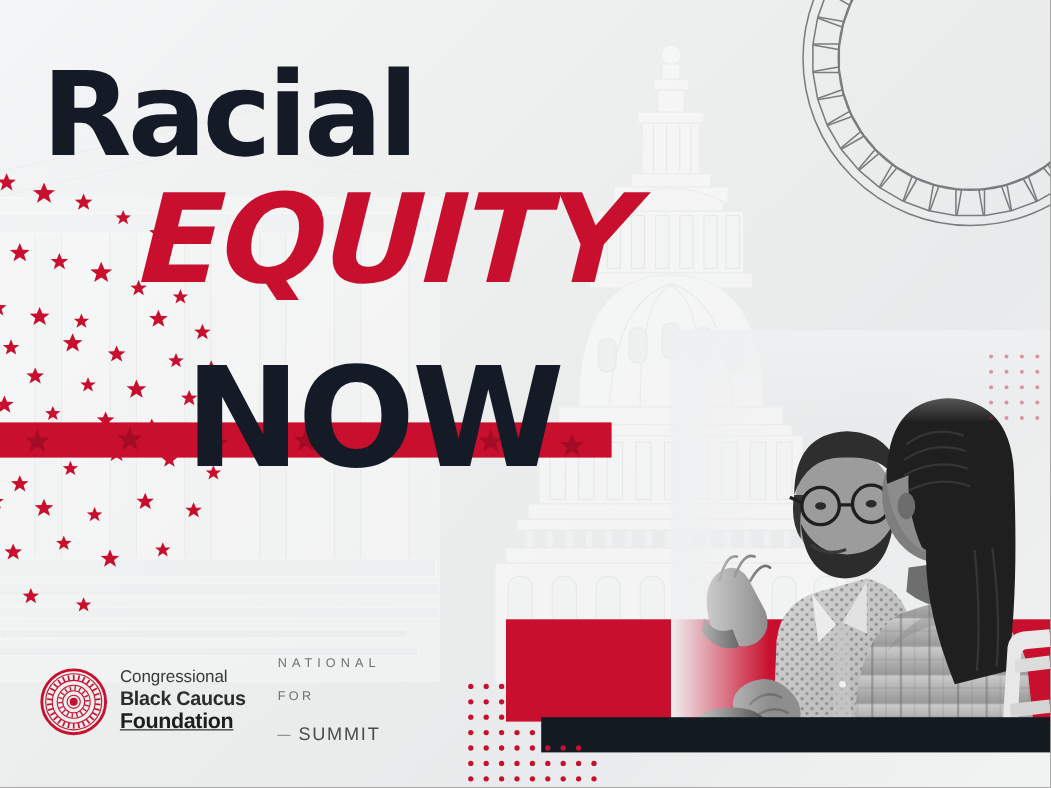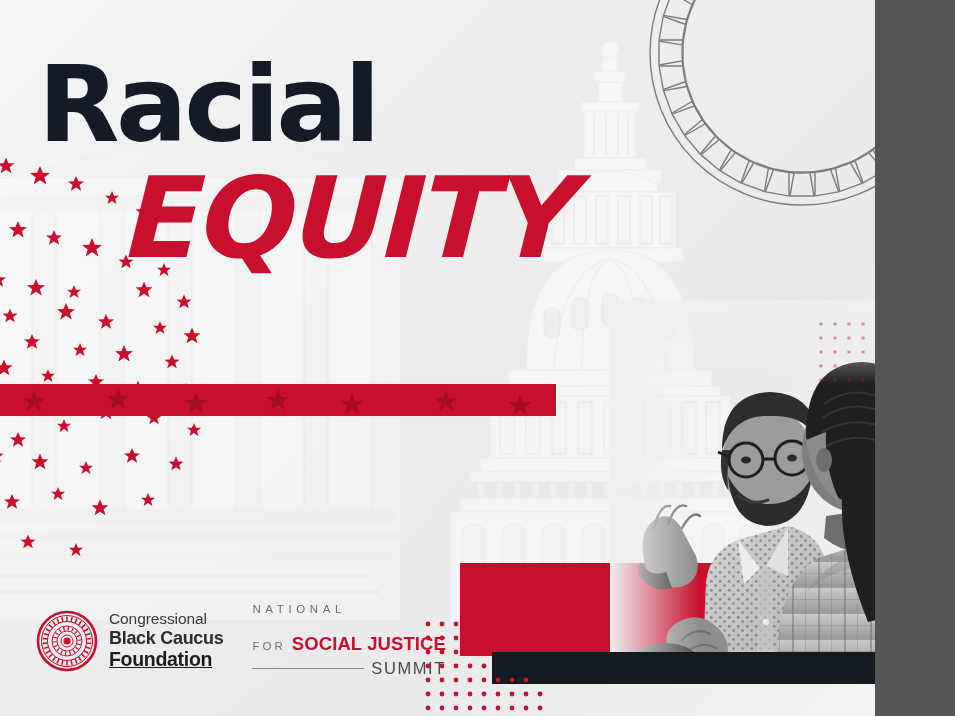--- a/index.html
+++ b/index.html
@@ -5,21 +5,21 @@
 <style>
   html, body {
     margin: 0;
     padding: 0;
     background: #555;
   }
   * { box-sizing: border-box; }
 
   .poster {
     position: relative;
-    width: 875px;
+    width: 955px;
     height: 716px;
     overflow: hidden;
     background: #ffffff;
     font-family: "Liberation Sans", sans-serif;
     -webkit-font-smoothing: antialiased;
   }
 
   
   .bg-wash {
     position: absolute;
@@ -235,21 +235,21 @@
   .nrei-social {
     font-size: 18.5px;
     font-weight: 700;
     letter-spacing: 0.1px;
     color: #c8102e;
   }
   .nrei-row4 {
     display: flex;
     align-items: center;
     gap: 7px;
-    margin-top: 4px;
+    margin-top: 20px;
   }
   .nrei-underline {
     flex: 1;
     height: 1.5px;
     background: #8a8a8c;
   }
   .nrei-summit {
     font-size: 16.5px;
     letter-spacing: 1.6px;
     color: #4a4a4c;
@@ -570,20 +570,21 @@
           <path d="M34,6 L37,14 L45,14 L39,19 L41,27 L34,22 L27,27 L29,19 L23,14 L31,14 Z"></path>
           <path d="M118,4 L121,12 L129,12 L123,17 L125,25 L118,20 L111,25 L113,17 L107,12 L115,12 Z"></path>
           <path d="M196,8 L199,16 L207,16 L201,21 L203,29 L196,24 L189,29 L191,21 L185,16 L193,16 Z"></path>
           <path d="M278,5 L281,13 L289,13 L283,18 L285,26 L278,21 L271,26 L273,18 L267,13 L275,13 Z"></path>
           <path d="M352,9 L355,17 L363,17 L357,22 L359,30 L352,25 L345,30 L347,22 L341,17 L349,17 Z"></path>
           <path d="M446,6 L449,14 L457,14 L451,19 L453,27 L446,22 L439,27 L441,19 L435,14 L443,14 Z"></path>
           <path d="M520,10 L523,18 L531,18 L525,23 L527,31 L520,26 L513,31 L515,23 L509,18 L517,18 Z"></path>
         </g>
       </svg>
     </div>
+    <div class="line-now">NOW</div>
   </div>
 
   <div class="photo-red-block"></div>
 
   <div class="photo-wrap">
     <svg width="345" height="382" viewBox="0 0 345 382" aria-hidden="true">
       <defs>
         <linearGradient id="photoFadeL" x1="0" y1="0" x2="1" y2="0">
           <stop offset="0%" stop-color="#eff0f1" stop-opacity="1"></stop>
           <stop offset="26%" stop-color="#eff0f1" stop-opacity="0"></stop>
@@ -953,21 +954,20 @@
         <span class="cbc-l3">Foundation</span>
       </div>
     </div>
 
     <div class="nrei-logo">
       <div class="nrei-divider"></div>
       <div class="nrei-words">
         <span class="nrei-national">NATIONAL</span>
         <div class="nrei-row3">
           <span class="nrei-for">FOR</span>
-          <span class="nrei-social">SOCIAL JUSTICE</span>
         </div>
         <div class="nrei-row4">
           <span class="nrei-underline"></span>
           <span class="nrei-summit">SUMMIT</span>
         </div>
       </div>
     </div>
 
   </div>
 

